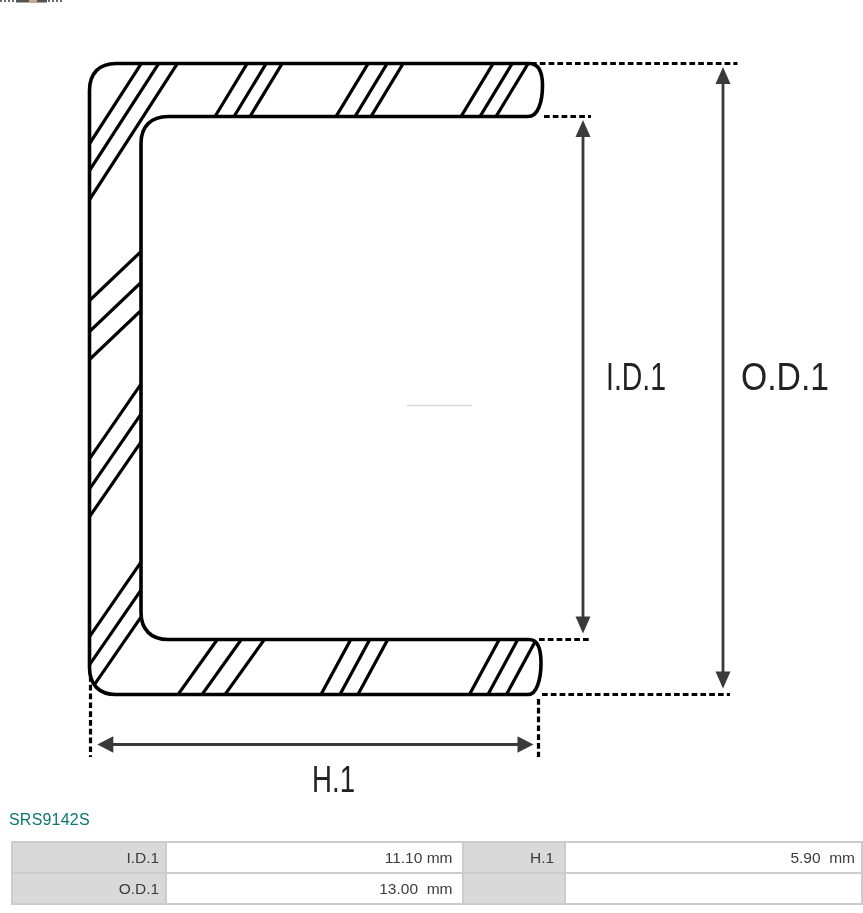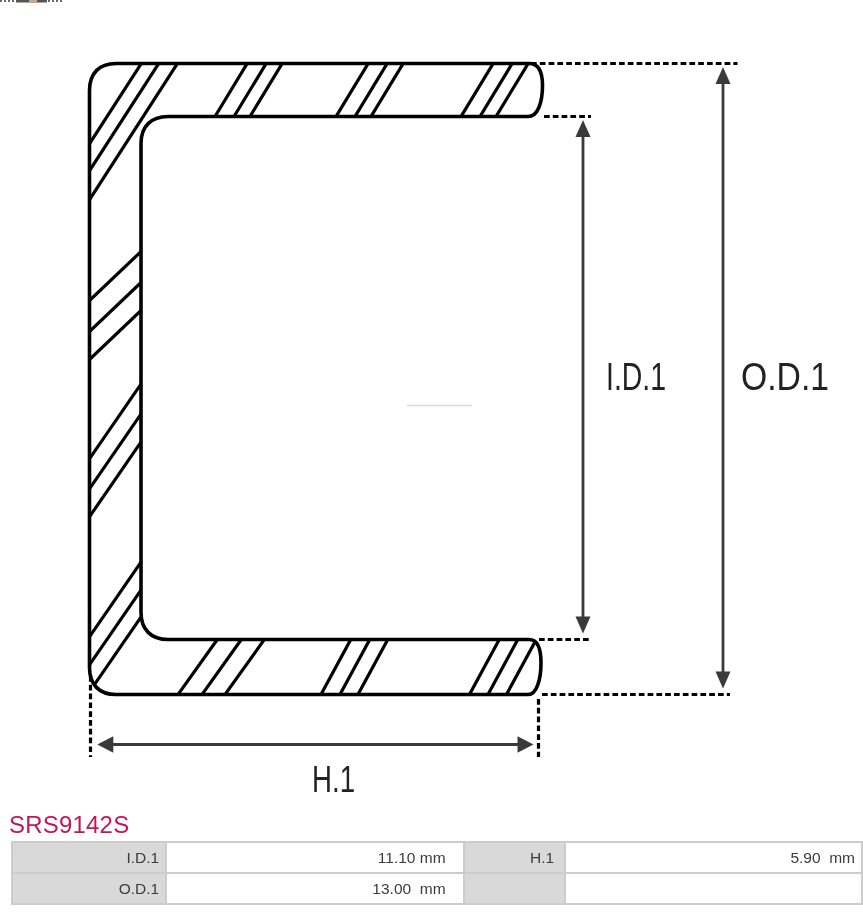--- a/index.html
+++ b/index.html
@@ -1,22 +1,22 @@
 <!DOCTYPE html>
 <html><head>
 <meta charset="utf-8">
 <style>
   html,body{margin:0;padding:0;background:#ffffff;width:863px;height:913px;overflow:hidden;}
   body{font-family:"Liberation Sans", sans-serif;position:relative;}
   .diagram{position:absolute;left:0;top:0;}
-  .sku{position:absolute;left:9px;top:811px;font-size:24px;color:#be185d;letter-spacing:0.2px;}
+  .sku{position:absolute;left:9px;top:811px;font-size:16px;color:#0f766e;letter-spacing:0.2px;}
   table.specs{position:absolute;left:11px;top:841px;border-collapse:separate;border-spacing:2px;background:#cccccc;padding:0;}
   table.specs td{box-sizing:border-box;height:29px;padding:0;font-size:15.5px;color:#3c3c3c;vertical-align:middle;}
   table.specs td.lbl{background:#d9d9d9;text-align:right;padding-right:6px;}
-  table.specs td.val{background:#ffffff;text-align:right;padding-right:17px;}
+  table.specs td.val{background:#ffffff;text-align:right;padding-right:10px;}
   td.val2{padding-right:6px !important;}
   table.specs td.blank{background:#ffffff;}
 </style>
 </head>
 <body>
 
 <svg class="artifact" style="position:absolute;left:0;top:0" width="70" height="4" viewBox="0 0 70 4">
   <g fill="#6a6a6a">
     <rect x="0" y="0" width="2" height="2"></rect>
       <rect x="4" y="0" width="2" height="2"></rect>

